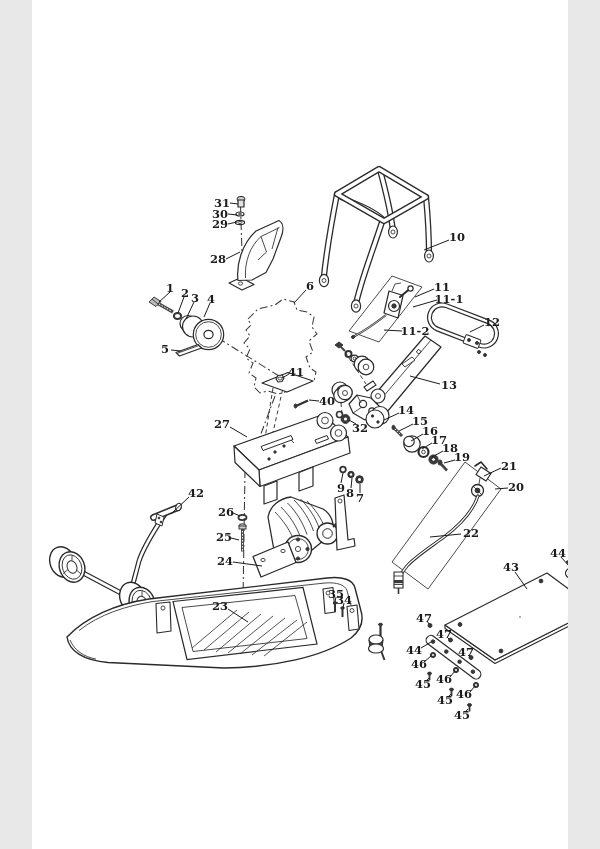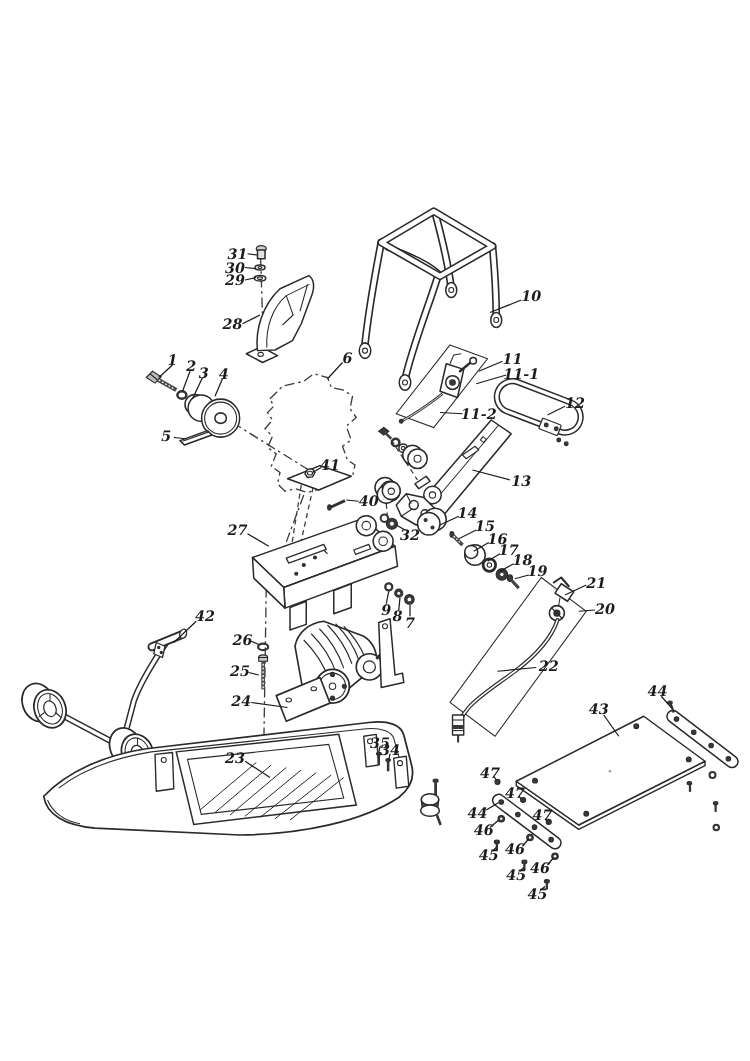--- a/index.html
+++ b/index.html
@@ -1,17 +1,17 @@
 <!DOCTYPE html>
 <html><head>
 <meta charset="utf-8">
 <style>
   html,body{margin:0;padding:0;background:#e8e8e8;}
-  .page{width:600px;height:849px;background:#ffffff;position:relative;margin:0 auto;
-        font-family:"DejaVu Serif","Liberation Serif",serif;overflow:hidden;font-style:italic;}
+  .page{width:536px;height:849px;background:#ffffff;position:relative;margin:0 auto;
+        font-family:"DejaVu Serif","Liberation Serif",serif;overflow:hidden;}
   svg{display:block;}
   .ln{stroke:#2a2a2a;stroke-width:1.2;fill:none;stroke-linejoin:round;stroke-linecap:round;}
   .fw{stroke:#2a2a2a;stroke-width:1.2;fill:#ffffff;stroke-linejoin:round;}
   .fd{stroke:#2a2a2a;stroke-width:0.9;fill:#3a3a3a;}
   .thin{stroke:#2a2a2a;stroke-width:0.85;fill:none;}
   .tube-o{stroke:#2a2a2a;stroke-width:6.2;fill:none;stroke-linecap:round;stroke-linejoin:round;}
   .tube-i{stroke:#ffffff;stroke-width:3.6;fill:none;stroke-linecap:round;stroke-linejoin:round;}
   .tube2-o{stroke:#2a2a2a;stroke-width:5;fill:none;stroke-linecap:round;}
   .tube2-i{stroke:#ffffff;stroke-width:2.6;fill:none;stroke-linecap:round;}
   .dashdot{stroke:#3a3a3a;stroke-width:1.05;fill:none;stroke-dasharray:8 3 2 3;}

